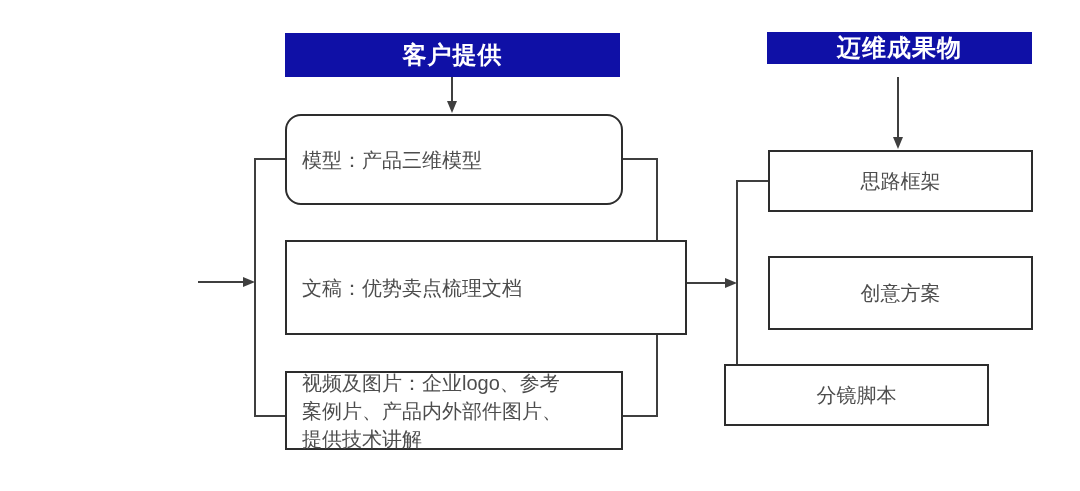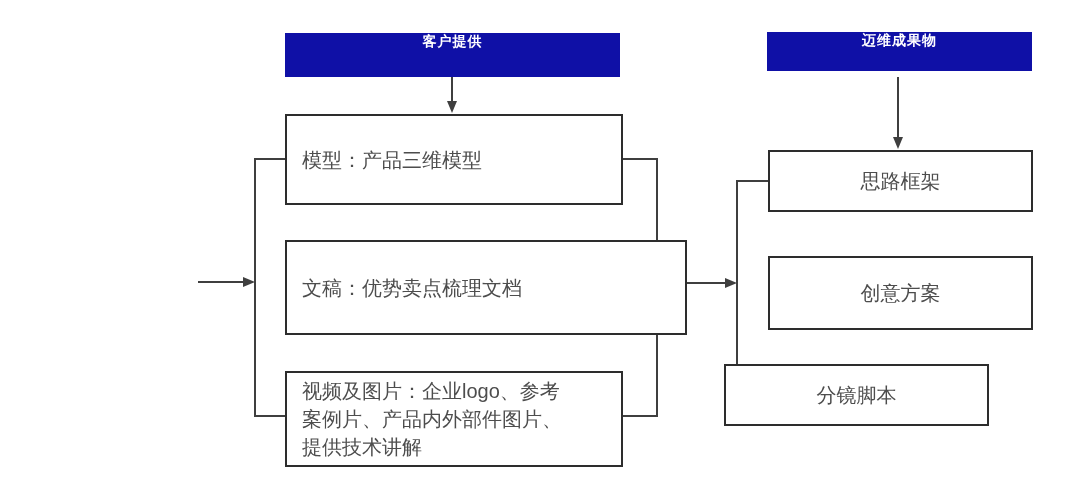--- a/index.html
+++ b/index.html
@@ -11,22 +11,22 @@
     --bg:#ffffff;
   }
   html,body{margin:0;padding:0;background:var(--bg);}
   .canvas{
     position:relative;width:1080px;height:491px;background:var(--bg);
     font-family:"Liberation Sans","DejaVu Sans",sans-serif;overflow:hidden;
   }
   .connector-layer{position:absolute;left:0;top:0;width:1080px;height:491px;pointer-events:none;}
   .blue-node{
     position:absolute;background:var(--blue);color:var(--header-text);
-    display:flex;justify-content:center;
-    font-weight:bold;font-size:14px;letter-spacing:1px;
+    display:flex;align-items:center;justify-content:center;
+    font-weight:bold;font-size:24px;letter-spacing:1px;
   }
   .white-node{
     position:absolute;background:#ffffff;border:2px solid var(--border);
     box-sizing:border-box;color:var(--text);font-size:20px;
     display:flex;align-items:center;
   }
   .white-node.left-text{justify-content:flex-start;padding-left:15px;}
   .white-node.center-text{justify-content:center;text-align:center;}
   .white-node .wrap{line-height:28px;max-width:272px;}
 </style>
@@ -47,31 +47,31 @@
     <path d="M657 283 H726" style="stroke:var(--line);stroke-width:2;fill:none" marker-end="url(#arrowhead)"></path>
     <path d="M768 181 H737 V395 H768" style="stroke:var(--line);stroke-width:2;fill:none"></path>
     <path d="M452 77 V102" style="stroke:var(--line);stroke-width:2;fill:none" marker-end="url(#arrowhead)"></path>
     <path d="M898 77 V138" style="stroke:var(--line);stroke-width:2;fill:none" marker-end="url(#arrowhead)"></path>
   </svg>
 
 
   <div class="blue-node" style="left:285px;top:33px;width:335px;height:44px;">
     <span>客户提供</span>
   </div>
-  <div class="blue-node" style="left:767px;top:32px;width:265px;height:39px;">
+  <div class="blue-node" style="left:767px;top:32px;width:265px;height:32px;">
     <span>迈维成果物</span>
   </div>
 
-  <div class="white-node left-text" style="left:285px;top:114px;width:338px;height:91px;">
+  <div class="white-node left-text" style="left:285px;top:114px;width:338px;height:91px;border-radius:16px;">
     <span class="wrap">模型：产品三维模型</span>
   </div>
   <div class="white-node left-text" style="left:285px;top:240px;width:402px;height:95px;">
     <span class="wrap">文稿：优势卖点梳理文档</span>
   </div>
-  <div class="white-node left-text" style="left:285px;top:371px;width:338px;height:96px;">
+  <div class="white-node left-text" style="left:285px;top:371px;width:338px;height:79px;">
     <span class="wrap">视频及图片：企业logo、参考案例片、产品内外部件图片、提供技术讲解</span>
   </div>
 
   <div class="white-node center-text" style="left:768px;top:150px;width:265px;height:62px;">
     <span>思路框架</span>
   </div>
   <div class="white-node center-text" style="left:768px;top:256px;width:265px;height:74px;">
     <span>创意方案</span>
   </div>
   <div class="white-node center-text" style="left:724px;top:364px;width:265px;height:62px;">

